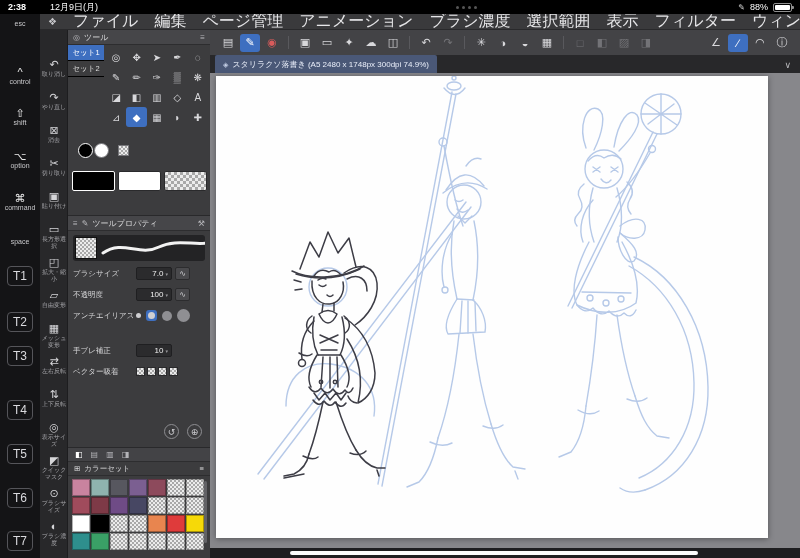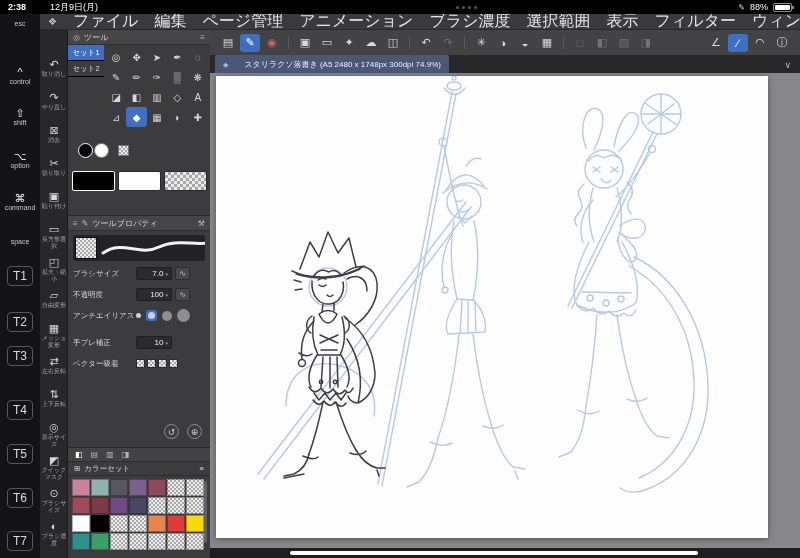--- a/index.html
+++ b/index.html
@@ -71,21 +71,21 @@
 .prow{display:flex;align-items:center;padding:0 5px;height:21px;gap:3px}
 .prow .lbl{font-size:7.5px;color:#d7d7d9;width:60px;white-space:nowrap;overflow:hidden}
 .pfield{width:36px;height:13px;background:#2b2b2d;border:1px solid #1f1f21;border-radius:2px;color:#efefef;
  font-size:8px;display:flex;align-items:center;justify-content:flex-end;padding:0 3px;gap:2px}
 .pfield .car{font-size:5px;color:#98989c}
 .pbtn{width:15px;height:13px;background:#4a4a4d;border:1px solid #2c2c2e;border-radius:2px;color:#cfcfd2;
  font-size:8px;display:flex;align-items:center;justify-content:center}
 .aadots{display:flex;align-items:center;gap:5px}
 .aadot{border-radius:50%;background:#cfcfd2;display:block}
 .aasel{background:#3e6fc0;border-radius:3px;padding:2px;display:flex;align-items:center;justify-content:center}
-.gaprow{margin-top:6px}
+.gaprow{margin-top:14px}
 .vstrip{display:flex;gap:2px}
 .vstrip .checker{width:9px;height:9px;border:1px solid #2a2a2c}
 .prop-foot{position:absolute;right:8px;bottom:8px;display:flex;gap:8px}
 .pfbtn{width:15px;height:15px;border:1px solid #8d8d91;border-radius:50%;color:#cbcbcf;font-size:9px;
  display:flex;align-items:center;justify-content:center}
 
 .colorpanel{position:absolute;left:0;top:418px;width:142px;height:110px;background:#3c3c3e}
 .ptabs{height:14px;display:flex;gap:8px;align-items:center;padding:0 7px;background:#434346;border-bottom:1px solid #2d2d2f}
 .ptab-ic{font-size:8px;color:#b4b4b8}
 .ptab-ic.sel{color:#fff}
@@ -100,21 +100,21 @@
 .toolbar{position:absolute;left:0;top:0;width:590px;height:26px;background:#434346;border-bottom:1px solid #28282a;
  display:flex;align-items:center;padding:0 8px;gap:2px}
 .tbi{width:20px;height:18px;display:flex;align-items:center;justify-content:center;font-size:11px;color:#d8d8db;border-radius:3px}
 .tbi.selected{background:#3e6fc0;color:#fff}
 .tbi.disabled{color:#737377}
 .tbi.record{color:#d95b5b}
 .tbdiv{width:1px;height:13px;background:#59595d;margin:0 4px}
 .tbspacer{flex:1}
 
 .doctabs{position:absolute;left:0;top:26px;width:590px;height:17px;background:#28282a;display:flex;align-items:center;padding:0 5px}
-.doctab{background:#4a5877;color:#e9eef9;font-size:8px;height:20px;display:flex;align-items:center;gap:16px;
+.doctab{background:#4a5877;color:#e9eef9;font-size:8px;height:20px;display:flex;align-items:center;gap:4px;
  padding:0 8px;border-radius:2px;white-space:nowrap}
 .doctab .dticon{font-size:7px;color:#c2cde4}
 .chev{margin-left:auto;color:#bcbcbf;font-size:9px;padding-right:4px}
 
 .canvasarea{position:absolute;left:0;top:43px;width:590px;height:485px;background:#87878b}
 .page{position:absolute;left:6px;top:3px;width:552px;height:462px;background:#fefefe;box-shadow:0 1px 6px rgba(0,0,0,.38)}
 .bottomstrip{position:absolute;left:0;bottom:0;width:590px;height:10px;background:#1e1e20}
 .hpill{position:absolute;left:80px;top:3px;width:408px;height:4px;background:#fbfbfb;border-radius:2px}
 
 

